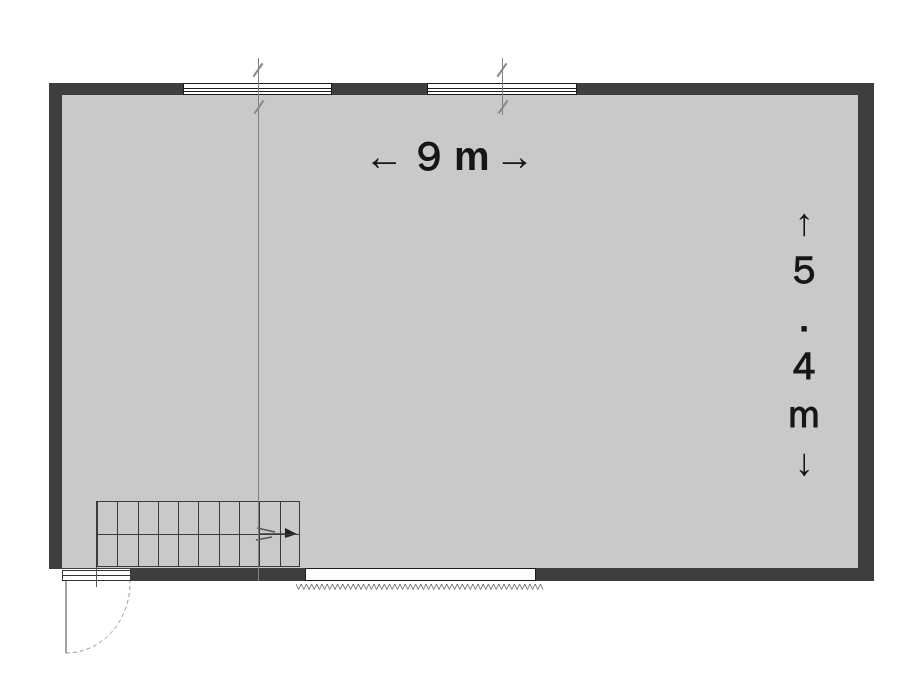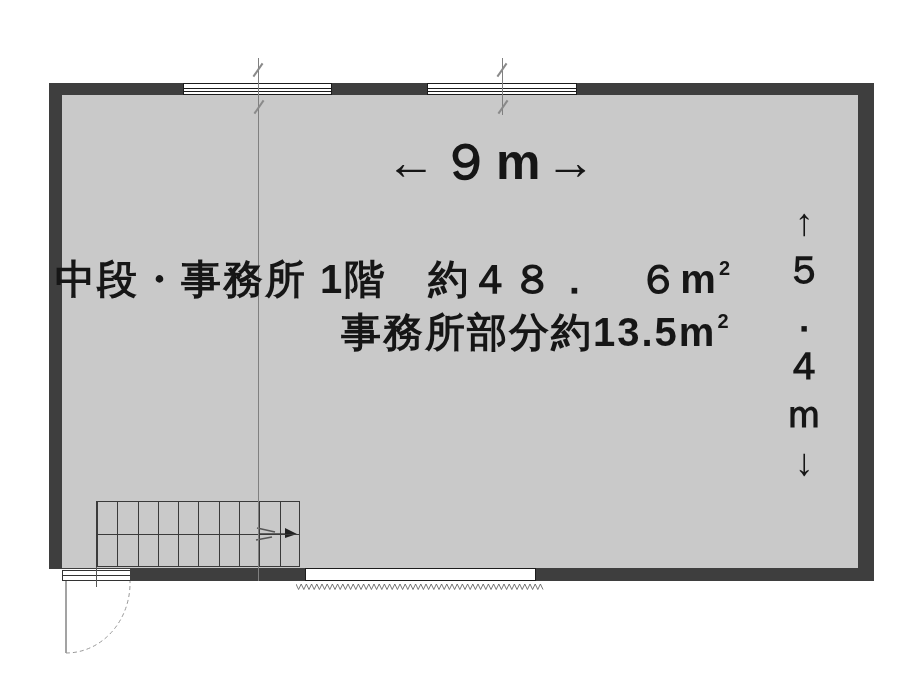--- a/index.html
+++ b/index.html
@@ -37,21 +37,21 @@
   
   .door-svg{position:absolute;left:49px;top:569px;width:132px;height:120px;overflow:visible;}
   
   .zigzag{position:absolute;left:296px;top:582px;width:248px;height:10px;}
   
   .label{position:absolute;font-size:40px;line-height:44px;font-weight:600;letter-spacing:2px;white-space:nowrap;}
   .label .unit sup{font-size:20px;font-weight:600;position:relative;top:-4px;left:1px;letter-spacing:0;}
   .lbl-main{left:55px;top:250px;}
   .lbl-office{left:341px;top:303px;}
   .lbl-total{left:341px;top:350px;}
-  .dim-w{position:absolute;left:386px;top:129px;font-size:50px;font-weight:600;letter-spacing:5px;white-space:nowrap;}
+  .dim-w{position:absolute;left:364px;top:129px;font-size:40px;font-weight:600;letter-spacing:5px;white-space:nowrap;}
   .dim-h{position:absolute;left:781px;top:203px;width:46px;height:278px;display:flex;flex-direction:column;
          align-items:center;justify-content:space-between;font-size:38px;font-weight:600;line-height:1;}
   .dim-h .vchar{display:block;text-align:center;}
 </style>
 </head>
 <body>
 
 <div class="canvas">
 
   <div class="building">
@@ -86,26 +86,20 @@
   <div class="tick" style="left:250px;top:69px;"></div>
   <div class="tick" style="left:251px;top:106px;"></div>
   <div class="tick" style="left:494px;top:69px;"></div>
   <div class="tick" style="left:495px;top:106px;"></div>
 
   <svg class="door-svg" viewBox="0 0 132 120">
     <line x1="17" y1="12" x2="17" y2="84" stroke="#666" stroke-width="1.2"></line>
     <path d="M 17 84 A 64 70 0 0 0 81 12" fill="none" stroke="#999" stroke-width="1" stroke-dasharray="4 3"></path>
   </svg>
 
-  <div class="label lbl-main">
-    <span>中段・事務所 1階　約４８．　６</span><span class="unit"><span>m</span><sup>2</sup></span>
-  </div>
-  <div class="label lbl-office">
-    <span>事務所部分約13.5</span><span class="unit"><span>m</span><sup>2</sup></span>
-  </div>
 
   <div class="dim-w">←９m→</div>
 
   <div class="dim-h">
       <span class="vchar">↑</span>
       <span class="vchar">５</span>
       <span class="vchar">．</span>
       <span class="vchar">４</span>
       <span class="vchar">ｍ</span>
       <span class="vchar">↓</span>

